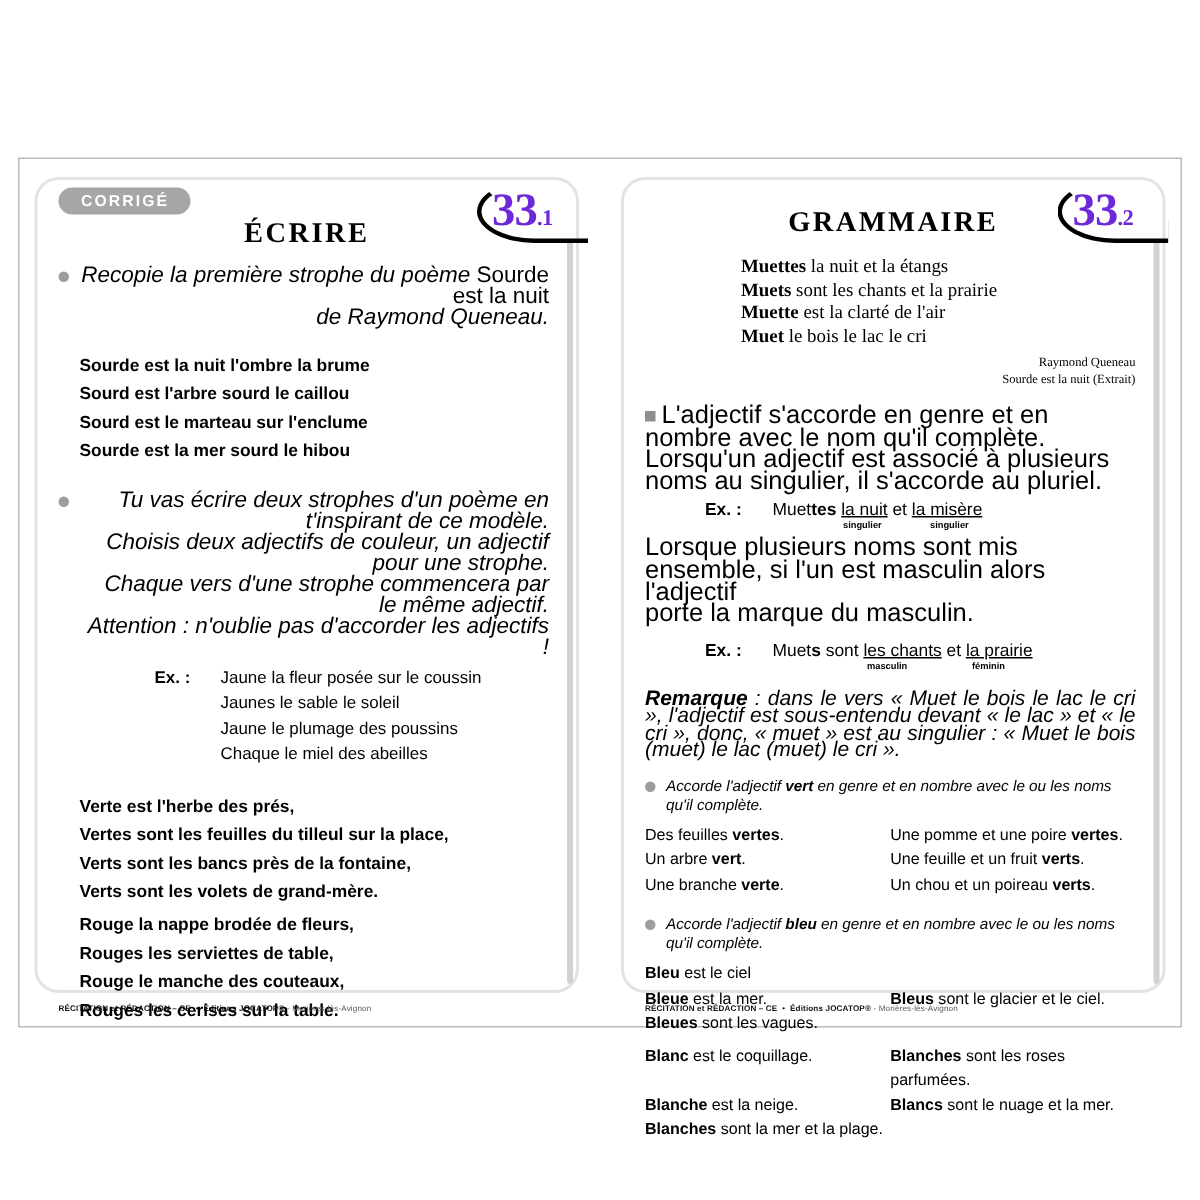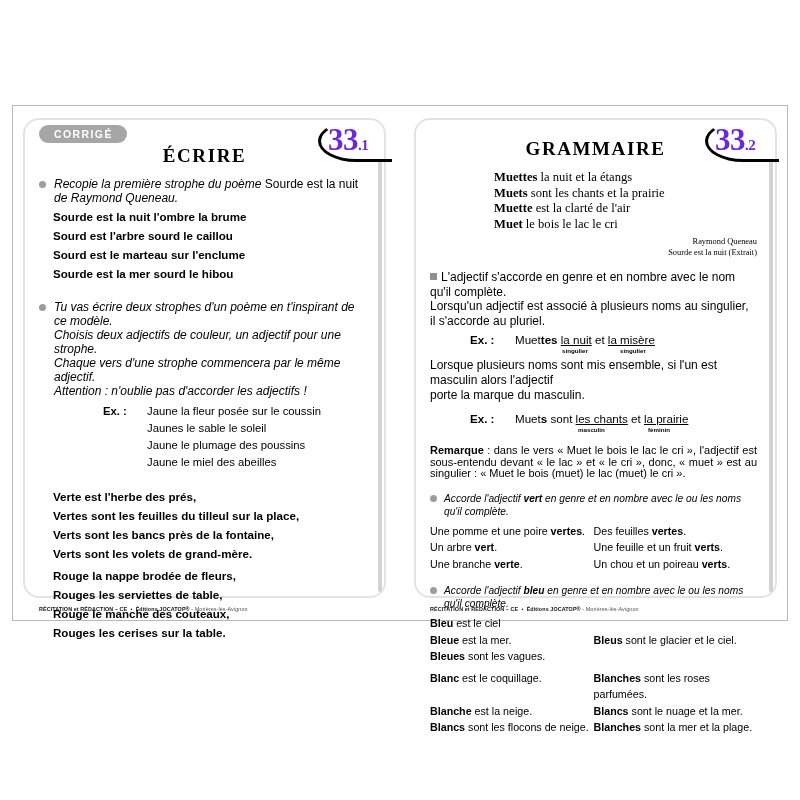--- a/index.html
+++ b/index.html
@@ -20,21 +20,21 @@
     width: 800px; height: 800px;
     background: #ffffff;
   }
 
   
   .spread {
     position: absolute;
     left: 12px;
     top: 105px;
     width: 776px;
-    height: 516px;
+    height: 580px;
     background: #ffffff;
     border: 1px solid #b9b9b9;
     box-sizing: border-box;
   }
 
   .page {
     position: absolute;
     top: 0;
     width: 50%;
     height: 100%;
@@ -134,37 +134,38 @@
     letter-spacing: 1.6px;
     margin: 6px 0 0 0;
     padding-left: 4px;
   }
   .page-left .page-title { margin-top: 2px; }
   .page-right .page-title { margin-top: 14px; }
 
   
   .instr {
     position: relative;
-    font-size: 12px;
+    font-size: 15px;
     line-height: 14px;
     padding-left: 15px;
     margin-top: 10px;
     font-style: italic;
+    text-align: right;
   }
   .instr .dot {
     position: absolute;
     left: 0;
     top: 4px;
     width: 7px; height: 7px;
     border-radius: 50%;
     background: #9d9d9d;
   }
   .instr .plain { font-style: normal; }
 
-  .verse-block { margin-top: 2px; }
+  .verse-block { margin-top: 15px; }
   .verse {
     font-size: 11.6px;
     font-weight: bold;
     line-height: 19px;
     padding-left: 14px;
   }
 
   .ex-block { margin-top: 5px; }
   .ex-row {
     font-size: 11.3px;
@@ -192,21 +193,21 @@
     font-size: 8.4px;
     line-height: 10.5px;
     text-align: right;
     padding-left: 40px;
     padding-top: 5px;
   }
 
   
   .rule-block { margin-top: 12px; }
   .rule-line {
-    font-size: 12px;
+    font-size: 17px;
     line-height: 14.6px;
   }
   .sq {
     display: inline-block;
     width: 7px; height: 7px;
     background: #8f8f8f;
     margin-right: 4px;
     vertical-align: 1px;
   }
   .gr-ex {
@@ -222,24 +223,25 @@
   .gr-tags {
     position: relative;
     height: 9px;
     font-size: 6.2px;
     font-weight: bold;
     margin-bottom: 2px;
   }
   .gr-tags span { position: absolute; top: 0; }
 
   .remarque {
-    font-size: 11px;
+    font-size: 14px;
     line-height: 11.5px;
     margin-top: 10px;
     text-align: justify;
+    font-style: italic;
   }
   .remarque b { font-weight: bold; }
 
   
   .ex-head {
     position: relative;
     font-size: 10.2px;
     font-style: italic;
     line-height: 13px;
     padding-left: 14px;
@@ -328,21 +330,21 @@
             <span class="ex-label">Ex. :</span>
             <span>Jaune la fleur posée sur le coussin</span>
           </div>
           <div class="ex-row">
             <span>Jaunes le sable le soleil</span>
           </div>
           <div class="ex-row">
             <span>Jaune le plumage des poussins</span>
           </div>
           <div class="ex-row">
-            <span>Jaune le miel des abeilles</span>
+            <span>Chaque le miel des abeilles</span>
           </div>
         </div>
 
         <div class="verse-block" style="margin-top:16px;">
           <div class="verse">Verte est l'herbe des prés,</div>
           <div class="verse">Vertes sont les feuilles du tilleul sur la place,</div>
           <div class="verse">Verts sont les bancs près de la fontaine,</div>
           <div class="verse">Verts sont les volets de grand-mère.</div>
         </div>
 
@@ -421,22 +423,22 @@
             <b>Remarque</b><span> : dans le vers « Muet le bois le lac le cri », l'adjectif est sous-entendu devant « le lac » et « le cri », donc, « muet » est au singulier : « Muet le bois (muet) le lac (muet) le cri ».</span>
           </div>
         </div>
 
         <div class="ex-head">
           <span class="dot"></span>
           <span>Accorde l'adjectif </span><b>vert</b><span> en genre et en nombre avec le ou les noms qu'il complète.</span>
         </div>
         <div class="ans-grid">
           <div class="ans-row">
+            <div class="ans-col"><span>Des feuilles </span><b>vertes</b><span>.</span></div>
             <div class="ans-col"><span>Une pomme et une poire </span><b>vertes</b><span>.</span></div>
-            <div class="ans-col"><span>Des feuilles </span><b>vertes</b><span>.</span></div>
           </div>
           <div class="ans-row">
             <div class="ans-col"><span>Un arbre </span><b>vert</b><span>.</span></div>
             <div class="ans-col"><span>Une feuille et un fruit </span><b>verts</b><span>.</span></div>
           </div>
           <div class="ans-row">
             <div class="ans-col"><span>Une branche </span><b>verte</b><span>.</span></div>
             <div class="ans-col"><span>Un chou et un poireau </span><b>verts</b><span>.</span></div>
           </div>
         </div>
@@ -462,21 +464,20 @@
         <div class="ans-grid">
           <div class="ans-row">
             <div class="ans-col"><b>Blanc</b><span>  est le coquillage.</span></div>
             <div class="ans-col"><b>Blanches</b><span> sont les roses parfumées.</span></div>
           </div>
           <div class="ans-row">
             <div class="ans-col"><b>Blanche</b><span> est la neige.</span></div>
             <div class="ans-col"><b>Blancs</b><span> sont le nuage et la mer.</span></div>
           </div>
           <div class="ans-row">
-            <div class="ans-col"><b>Blancs</b><span> sont les flocons de neige.</span></div>
             <div class="ans-col"><b>Blanches</b><span> sont la mer et la plage.</span></div>
           </div>
         </div>
 
       </div>
 
       <div class="pg-footer">
         <b>RÉCITATION et RÉDACTION – CE</b>
         &nbsp;<span>•</span>&nbsp;
         <b>Éditions JOCATOP®</b>

